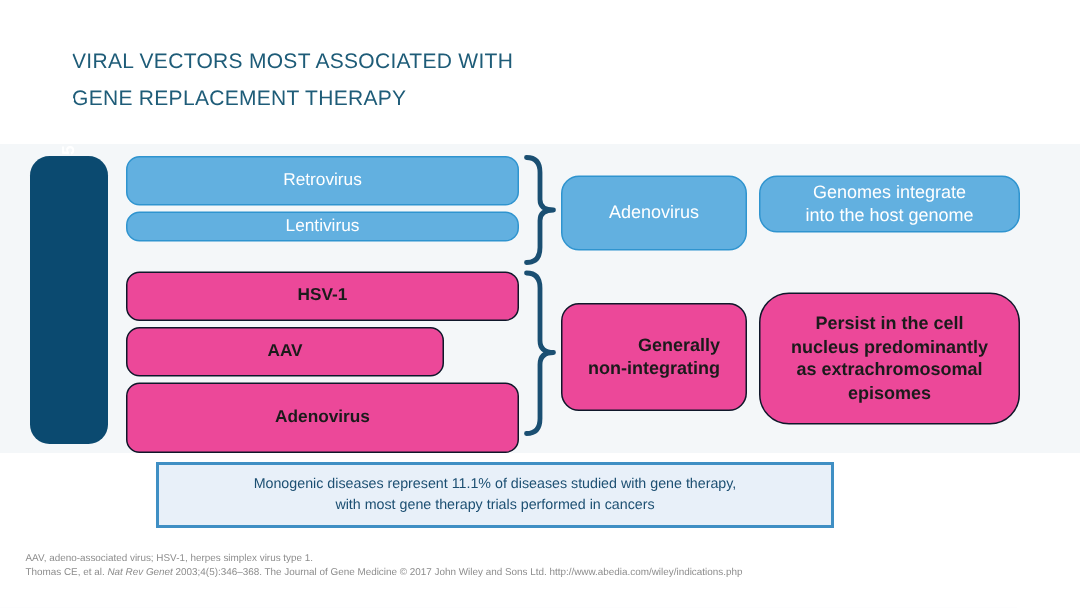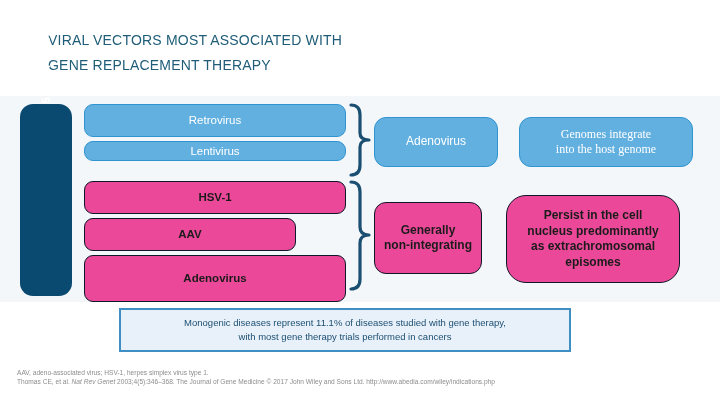--- a/index.html
+++ b/index.html
@@ -100,24 +100,24 @@
 
   
   #node-retrovirus  { left: 84px;  top: 104px; width: 262px; height: 33px; }
   #node-lentivirus  { left: 84px;  top: 141px; width: 262px; height: 20px; }
   #node-hsv1        { left: 84px;  top: 181px; width: 262px; height: 33px; }
   #node-aav         { left: 84px;  top: 218px; width: 212px; height: 33px; }
   #node-adenovirus  { left: 84px;  top: 255px; width: 262px; height: 47px; }
 
   
   #node-integrating     { left: 374px; top: 117px; width: 124px; height: 50px; }
-  #node-non-integrating { left: 374px; top: 202px; width: 108px; height: 72px; }
+  #node-non-integrating { left: 374px; top: 202px; width: 124px; height: 72px; text-align: right; }
 
   
-  #node-integrate-genome { left: 519px; top: 117px; width: 174px; height: 50px; font-family: Liberation Serif, serif; }
+  #node-integrate-genome { left: 506px; top: 117px; width: 174px; height: 38px; }
   #node-episomes         { left: 506px; top: 195px; width: 174px; height: 88px; border-radius: 20px; }
 
   
   .brace {
     position: absolute;
   }
 
   
   .callout {
     position: absolute;
@@ -130,21 +130,20 @@
     border: 2px solid #3f8fc4;
     display: flex;
     align-items: center;
     justify-content: center;
     text-align: center;
     color: #1c4f72;
     font-size: 9.5px;
     line-height: 14px;
     white-space: pre-line;
     padding: 0 10px;
-    margin-left: 15px;
   }
 
   
   .footnote {
     position: absolute;
     left: 17px;
     top: 368px;
     width: 690px;
     color: #8d8d8d;
     font-size: 6.6px;

